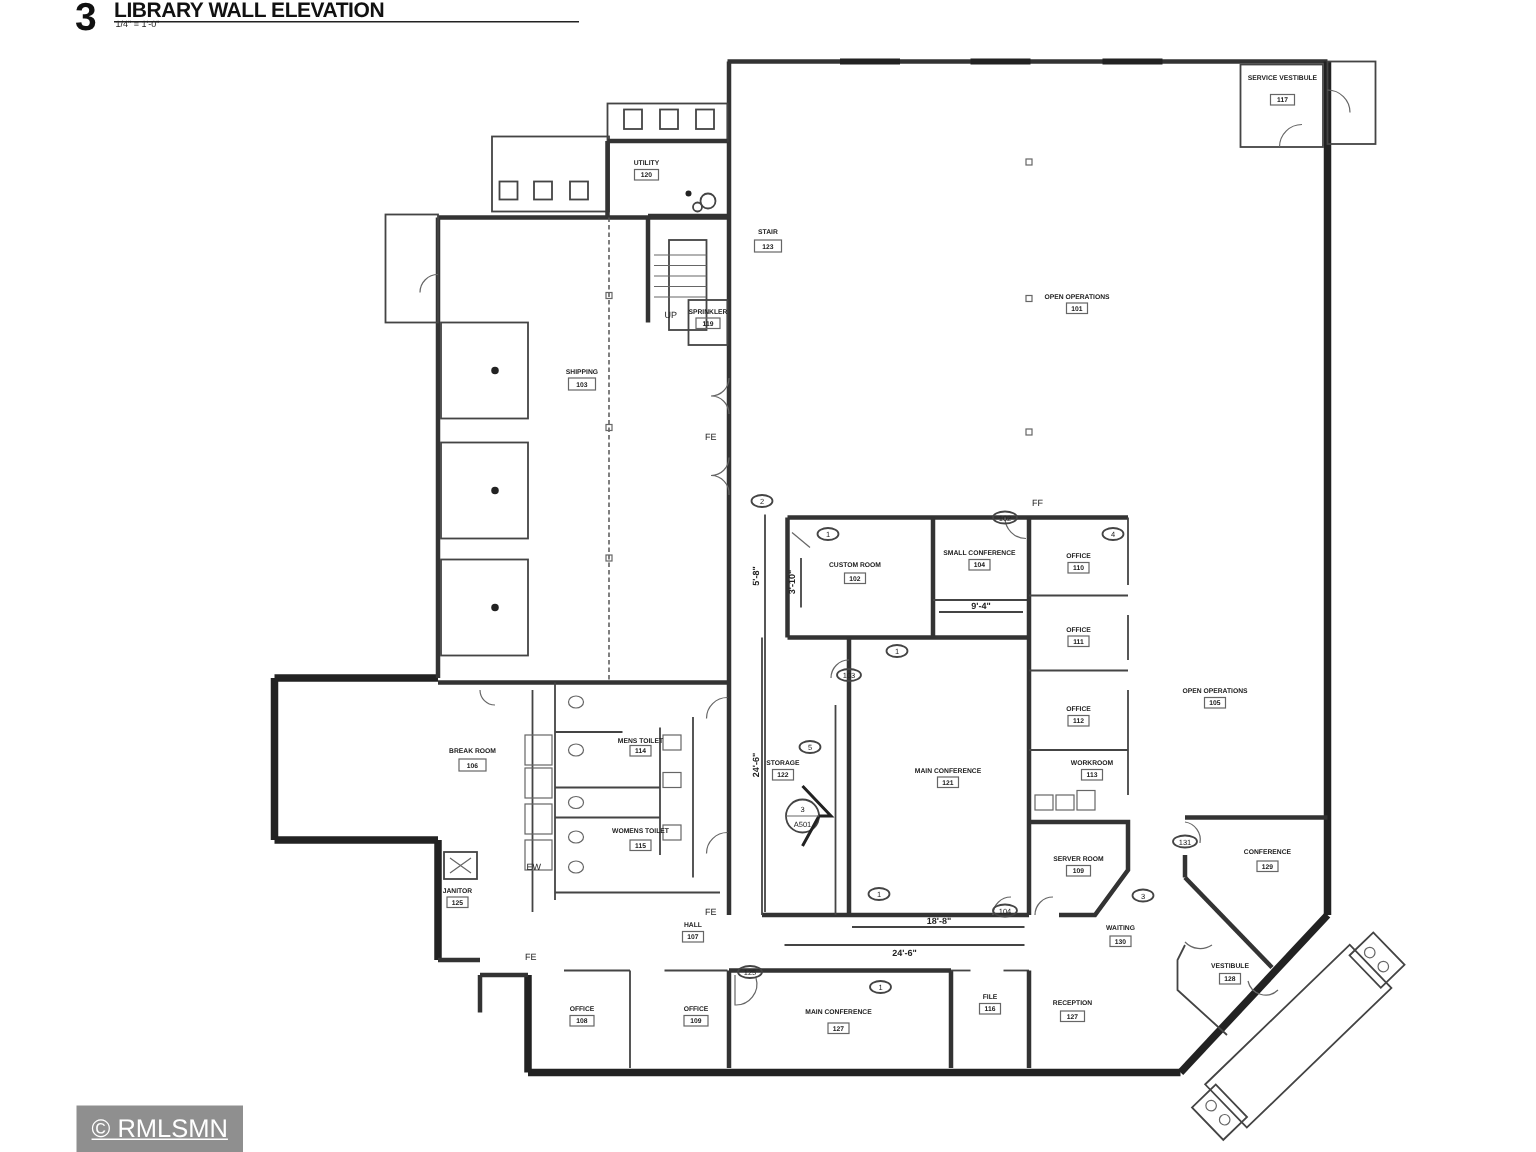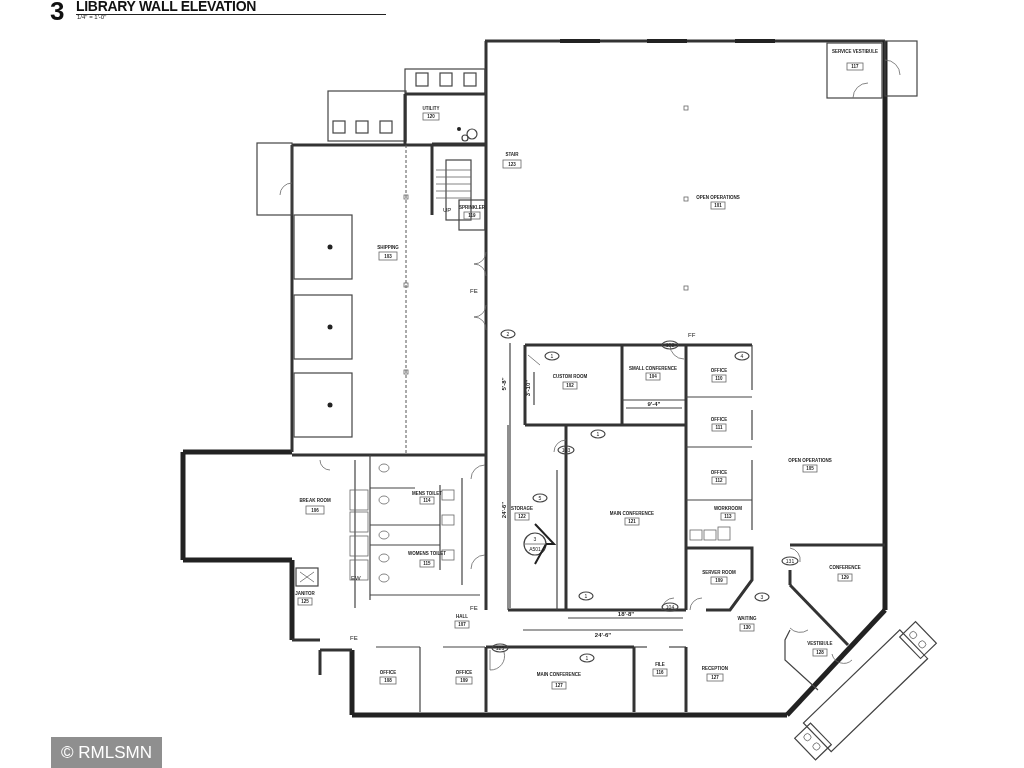--- a/index.html
+++ b/index.html
@@ -2,21 +2,21 @@
 <html><head>
 <meta charset="utf-8">
 <style>
   html, body { margin:0; padding:0; background:#ffffff; }
   body { width:1024px; height:768px; position:relative; overflow:hidden; font-family:"Liberation Sans", sans-serif; }
   #plan { position:absolute; left:0; top:0; width:1024px; height:768px; }
   .title-num { position:absolute; left:50px; top:0px; font-family:"Liberation Sans", sans-serif; font-weight:bold; font-size:26px; line-height:22px; color:#111; }
   .title-text { position:absolute; left:76px; top:-2px; font-family:"Liberation Sans", sans-serif; font-weight:bold; font-size:14px; color:#111; letter-spacing:-0.3px; }
   .title-rule { position:absolute; left:76px; top:14px; width:310px; height:1px; background:#222; }
   .title-scale { position:absolute; left:77px; top:14px; font-size:6px; color:#222; }
-  .watermark { position:absolute; left:51px; top:737px; width:111px; height:31px; background:#8f8f8f; color:#fff; font-size:17px; line-height:31px; text-align:center; font-family:"Liberation Sans", sans-serif; }
+  .watermark { position:absolute; left:51px; top:737px; width:111px; height:31px; background:#8f8f8f; color:#fff; font-size:17px; line-height:31px; text-align:center; font-family:"Liberation Sans", sans-serif;text-decoration:underline; }
   .wall { stroke:#333; fill:none; stroke-width:3; }
   .thin { stroke:#444; fill:none; stroke-width:1.2; }
   .hair { stroke:#666; fill:none; stroke-width:0.8; }
   .ext { stroke:#222; fill:none; stroke-width:5; }
   .dash { stroke:#555; fill:none; stroke-width:1; stroke-dasharray:3 2; }
   .rlabel { font-family:"Liberation Sans", sans-serif; font-size:4.5px; font-weight:bold; fill:#222; text-anchor:middle; }
   .rnum { font-family:"Liberation Sans", sans-serif; font-size:4.5px; font-weight:bold; fill:#222; text-anchor:middle; }
   .dim { font-family:"Liberation Sans", sans-serif; font-size:6px; font-weight:bold; fill:#222; text-anchor:middle; }
   .tag { font-family:"Liberation Sans", sans-serif; font-size:5px; fill:#222; text-anchor:middle; }
   .small { font-family:"Liberation Sans", sans-serif; font-size:6px; fill:#222; }

